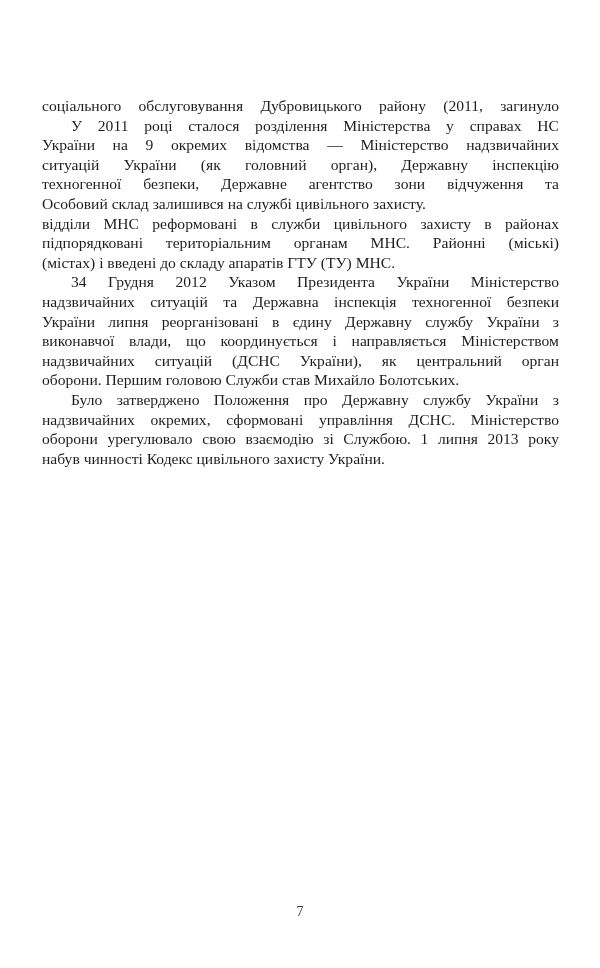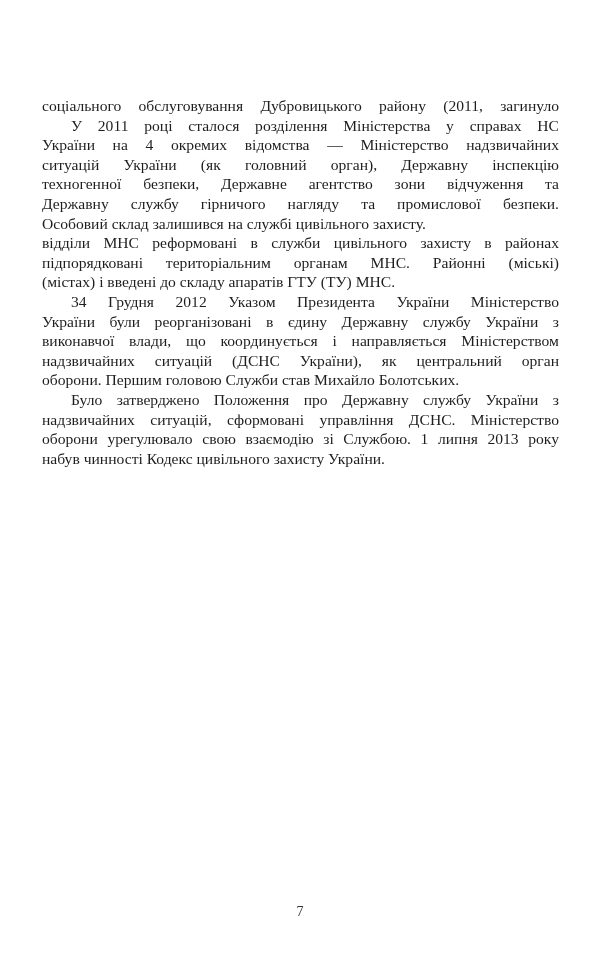--- a/index.html
+++ b/index.html
@@ -31,44 +31,44 @@
 
 <div class="page">
   <div class="text-block">
 
     <div>
       <span class="line">соціального обслуговування Дубровицького району (2011, загинуло</span>
     </div>
 
     <div>
       <span class="line indent">У 2011 році сталося розділення Міністерства у справах НС</span>
-      <span class="line">України на 4 окремих відомства — Міністерство надзвичайних</span>
+      <span class="line">України на 9 окремих відомства — Міністерство надзвичайних</span>
       <span class="line">ситуацій України (як головний орган), Державну інспекцію</span>
       <span class="line">техногенної безпеки, Державне агентство зони відчуження та</span>
-      <span class="line">Державну службу гірничого нагляду та промислової безпеки.</span>
       <span class="line last">Особовий склад залишився на службі цивільного захисту.</span>
     </div>
 
     <div>
       <span class="line">відділи МНС реформовані в служби цивільного захисту в районах</span>
       <span class="line">підпорядковані територіальним органам МНС. Районні (міські)</span>
       <span class="line last">(містах) і введені до складу апаратів ГТУ (ТУ) МНС.</span>
     </div>
 
     <div>
       <span class="line indent">34 Грудня 2012 Указом Президента України Міністерство</span>
-      <span class="line">України були реорганізовані в єдину Державну службу України з</span>
+      <span class="line">надзвичайних ситуацій та Державна інспекція техногенної безпеки</span>
+      <span class="line">України липня реорганізовані в єдину Державну службу України з</span>
       <span class="line">виконавчої влади, що координується і направляється Міністерством</span>
       <span class="line">надзвичайних ситуацій (ДСНС України), як центральний орган</span>
       <span class="line last">оборони. Першим головою Служби став Михайло Болотських.</span>
     </div>
 
     <div>
       <span class="line indent">Було затверджено Положення про Державну службу України з</span>
-      <span class="line">надзвичайних ситуацій, сформовані управління ДСНС. Міністерство</span>
+      <span class="line">надзвичайних окремих, сформовані управління ДСНС. Міністерство</span>
       <span class="line">оборони урегулювало свою взаємодію зі Службою. 1 липня 2013 року</span>
       <span class="line last">набув чинності Кодекс цивільного захисту України.</span>
     </div>
 
   </div>
 
   <div class="page-number">7</div>
 </div>
 
 </body></html>

